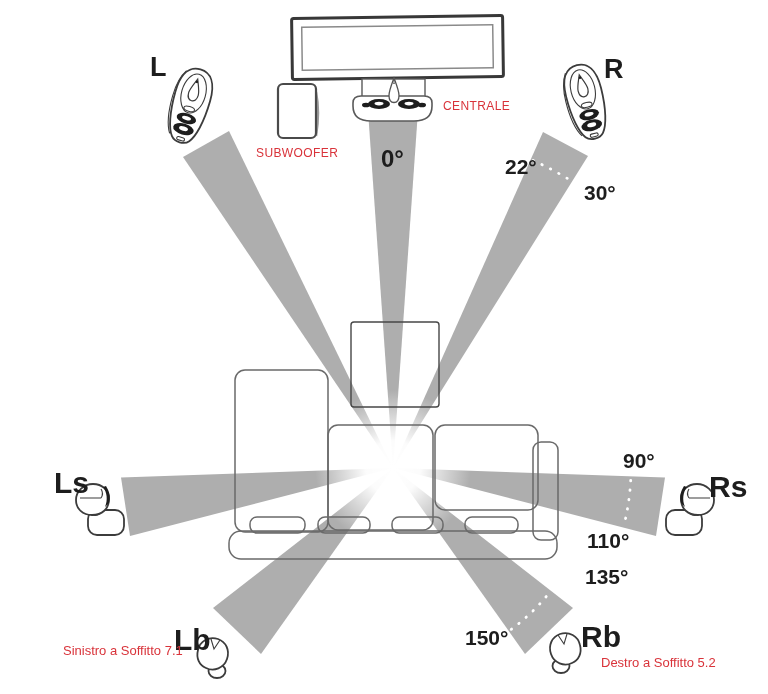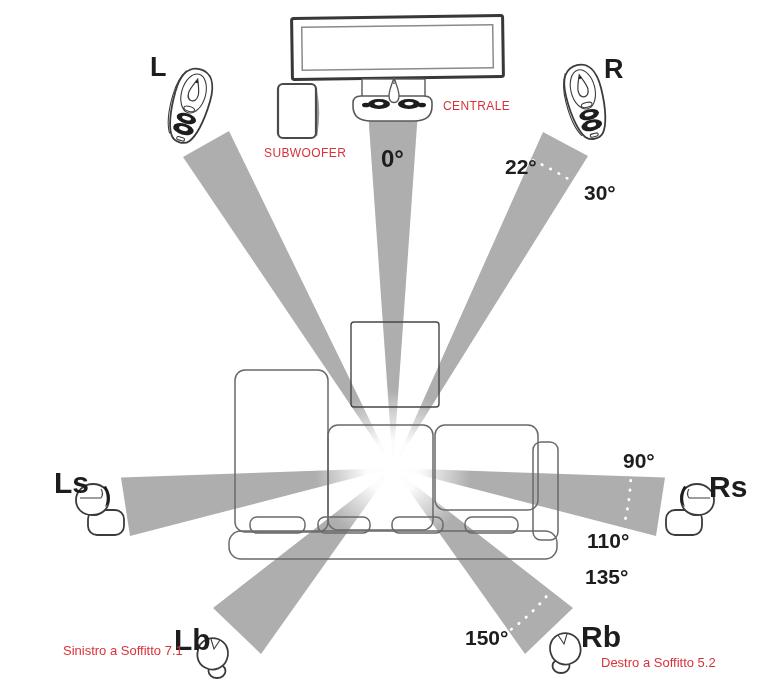--- a/index.html
+++ b/index.html
@@ -126,21 +126,21 @@
     <use href="#side-spk" transform="translate(93,501)"></use>
     <use href="#side-spk" transform="translate(697,501) scale(-1,1)"></use>
 
     <use href="#back-spk" transform="translate(213,655)"></use>
     <use href="#back-spk" transform="translate(565,650) scale(-1,1)"></use>
   </svg>
 
   <div class="lbl lbl-big" style="left:150px;top:54px;">L</div>
   <div class="lbl lbl-big" style="left:604px;top:56px;">R</div>
   <div class="red" style="left:443px;top:100px;">CENTRALE</div>
-  <div class="red" style="left:264px;top:147px;text-align:center;">SUBWOOFER</div>
+  <div class="red" style="left:256px;top:147px;text-align:center;">SUBWOOFER</div>
 
   <div class="ang ang-big" style="left:381px;top:147px;">0°</div>
   <div class="ang" style="left:505px;top:156px;">22°</div>
   <div class="ang" style="left:584px;top:182px;">30°</div>
   <div class="ang" style="left:623px;top:450px;">90°</div>
   <div class="ang" style="left:587px;top:530px;">110°</div>
   <div class="ang" style="left:542px;top:566px;margin-left:43px;">135°</div>
   <div class="ang" style="left:465px;top:627px;">150°</div>
 
   <div class="lbl lbl-med" style="left:54px;top:468px;">Ls</div>

